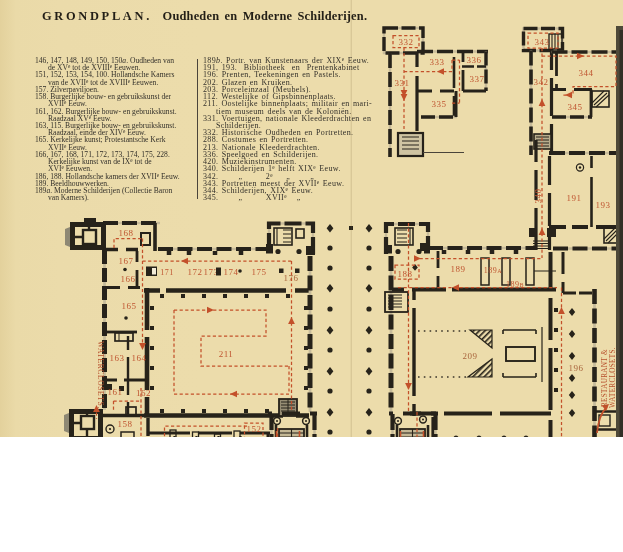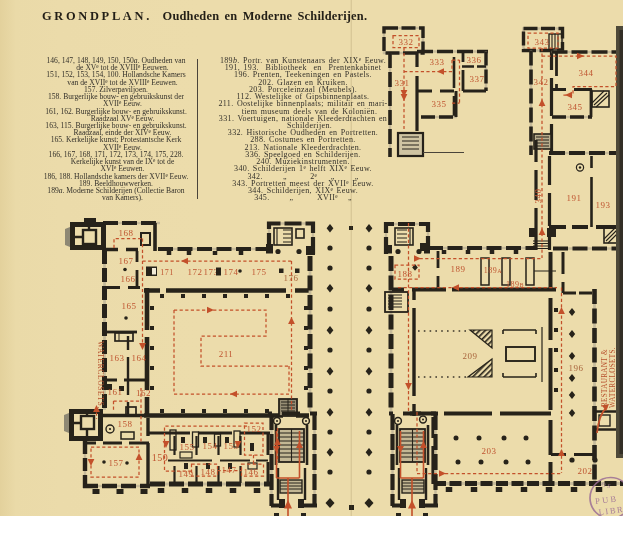--- a/index.html
+++ b/index.html
@@ -1,18 +1,18 @@
 <!DOCTYPE html>
 <html><head>
 <meta charset="utf-8">
 <style>
   html,body{margin:0;padding:0;}
-  #page{position:relative;width:623px;height:516px;background:linear-gradient(90deg,#e3d19c 0px,#eadaa8 16px,#ebdbaa 60px,#ecdcab 200px);overflow:hidden;
+  #page{position:relative;width:623px;height:437px;background:linear-gradient(90deg,#e3d19c 0px,#eadaa8 16px,#ebdbaa 60px,#ecdcab 200px);overflow:hidden;
         font-family:"Liberation Serif",serif;color:#2e2a20;}
-  .lgd{position:absolute;font-size:7.6px;line-height:7.22px;letter-spacing:0px;color:#33302a;text-align:center;}
+  .lgd{position:absolute;font-size:7.6px;line-height:7.22px;letter-spacing:0px;color:#33302a;}
   .lgd div{white-space:nowrap;}
   .lgd sup{font-size:5.2px;line-height:0;vertical-align:1.6px;}
   .lgd i{font-style:italic;}
   .in1{padding-left:13px;}
   svg text{font-family:"Liberation Serif",serif;}
 </style>
 </head>
 <body>
 <div id="page">
 
@@ -51,21 +51,21 @@
 <div>203. Porceleinzaal (Meubels).</div>
 <div>112. Westelijke of Gipsbinnenplaats.</div>
 <div>211. Oostelijke binnenplaats; militair en mari-</div>
 <div class="in1">tiem museum deels van de Koloniën.</div>
 <div>331. Voertuigen, nationale Kleederdrachten en</div>
 <div class="in1">Schilderijen.</div>
 <div>332. Historische Oudheden en Portretten.</div>
 <div>288. Costumes en Portretten.</div>
 <div>213. Nationale Kleederdrachten.</div>
 <div>336. Speelgoed en Schilderijen.</div>
-<div>240. Muziekinstrumenten.</div>
+<div>420. Muziekinstrumenten.</div>
 <div>340. Schilderijen 1<sup>e</sup> helft XIX<sup>e</sup> Eeuw.</div>
 <div>342. &nbsp;&nbsp;&nbsp;&nbsp;&nbsp;„ &nbsp;&nbsp;&nbsp;&nbsp;&nbsp;&nbsp;2<sup>e</sup> &nbsp;&nbsp;&nbsp;„ &nbsp;&nbsp;&nbsp;&nbsp;&nbsp;„</div>
 <div>343. Portretten meest der XVII<sup>e</sup> Eeuw.</div>
 <div>344. Schilderijen, XIX<sup>e</sup> Eeuw.</div>
 <div>345. &nbsp;&nbsp;&nbsp;&nbsp;&nbsp;„ &nbsp;&nbsp;&nbsp;&nbsp;&nbsp;&nbsp;XVII<sup>e</sup> &nbsp;&nbsp;„</div>
 </div>
 <svg width="623" height="552" viewBox="0 0 623 552" style="position:absolute;left:0;top:0;">
 <defs>
 <pattern id="hatch" width="4" height="4" patternUnits="userSpaceOnUse" patternTransform="rotate(45)">
 <rect width="4" height="4" fill="#ecdcab"></rect>

